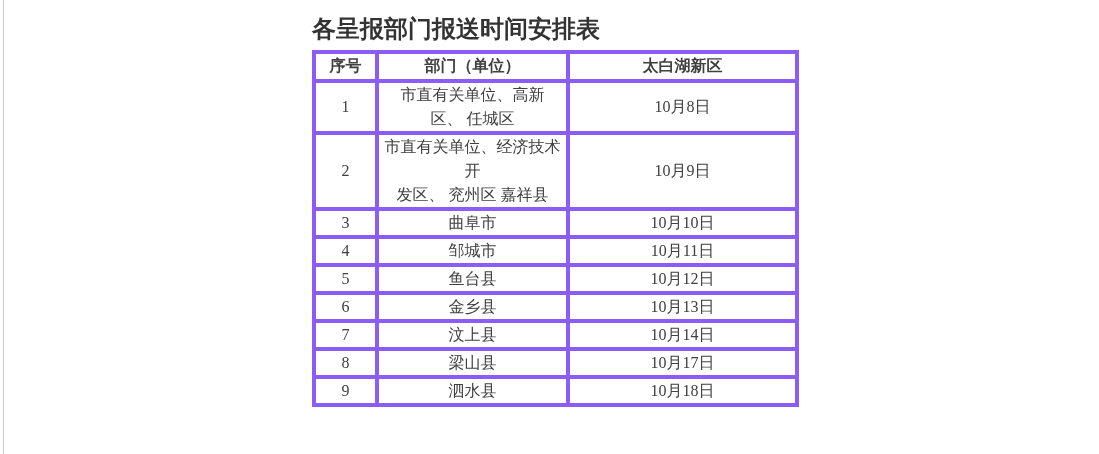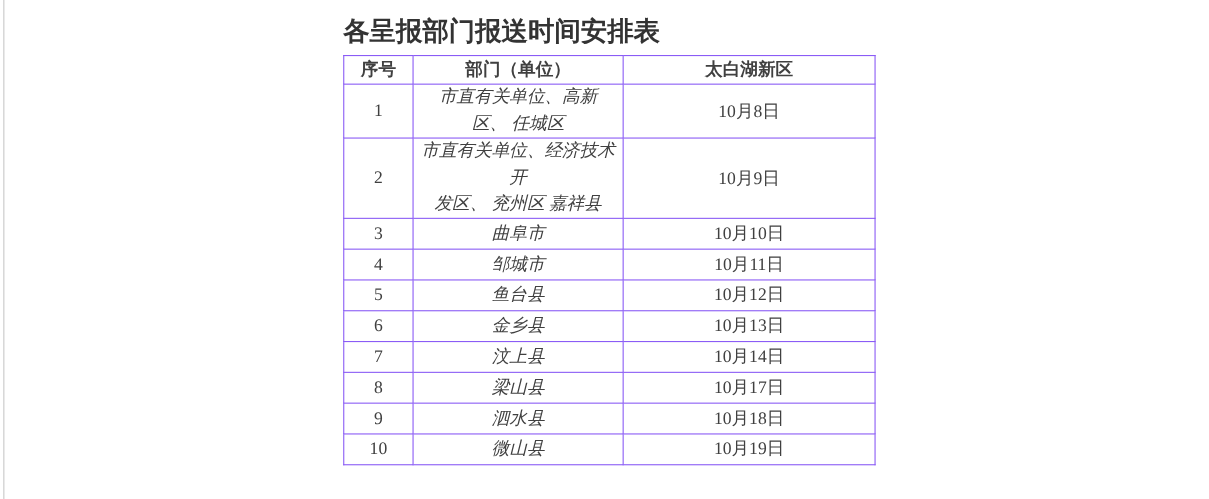--- a/index.html
+++ b/index.html
@@ -41,42 +41,41 @@
   table.schedule {
     border-collapse: collapse;
     width: 483px;
     table-layout: fixed;
     color: #404040;
   }
   col.c-no   { width: 63px; }
   col.c-dept { width: 191px; }
   col.c-date { width: 229px; }
   th, td {
-    border: 1px solid #8b5cf6;
+    border: 4px solid #8b5cf6;
     text-align: center;
     vertical-align: middle;
     padding: 0;
     font-size: 16px;
   }
   th {
     font-family: "Liberation Sans", "DejaVu Sans", sans-serif;
     font-weight: bold;
     height: 25px;
   }
   td {
     font-family: "Liberation Serif", "DejaVu Serif", serif;
     font-weight: normal;
   }
   tr.body  { height: 28px; }
   tr.tall1 { height: 48px; }
   tr.tall2 { height: 54px; }
   .dline {
     display: block;
     line-height: 24px;
-    font-style: italic;
   }
 </style>
 </head>
 <body>
 
 <div class="page">
   <div class="edge-line"></div>
   <div class="content">
     <h1 class="title">各呈报部门报送时间安排表</h1>
     <table class="schedule">
@@ -151,23 +150,16 @@
           </td>
           <td>10月17日</td>
         </tr>
         <tr class="body">
           <td>9</td>
           <td>
             <span class="dline">泗水县</span>
           </td>
           <td>10月18日</td>
         </tr>
-        <tr class="body">
-          <td>10</td>
-          <td>
-            <span class="dline">微山县</span>
-          </td>
-          <td>10月19日</td>
-        </tr>
       </tbody>
     </table>
   </div>
 </div>
 
 </body></html>

